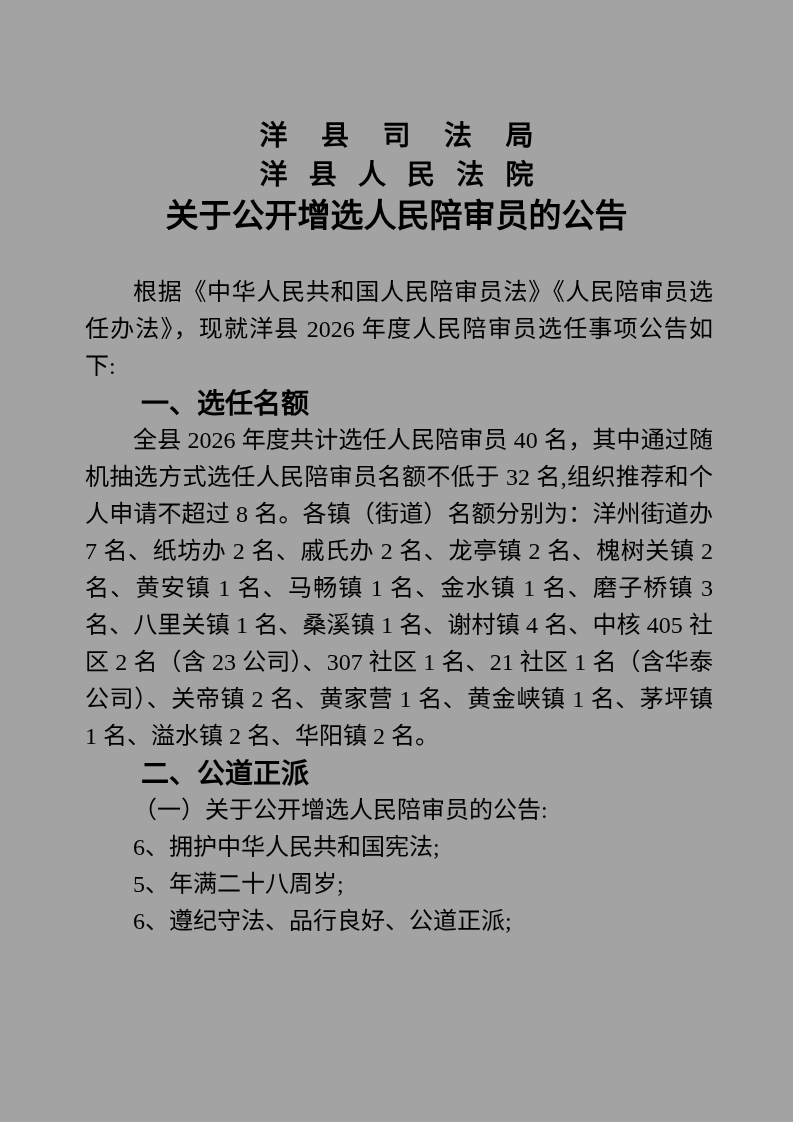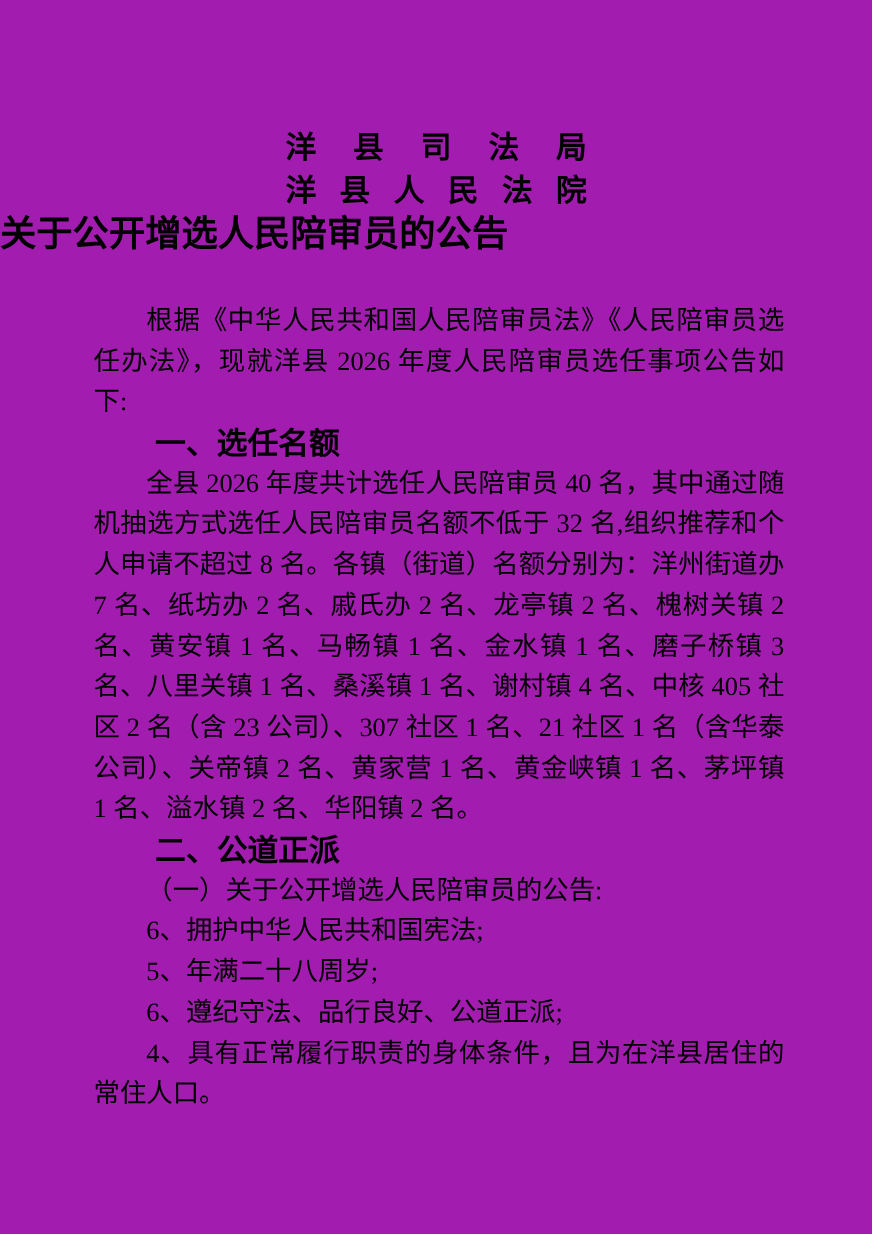--- a/index.html
+++ b/index.html
@@ -5,21 +5,21 @@
   html, body {
     margin: 0;
     padding: 0;
     background: #ffffff;
   }
   .page {
     position: relative;
     width: 793px;
     height: 1122px;
     margin: 0 auto;
-    background: #a21caf;
+    background: #a3a3a3;
     color: #000000;
     box-sizing: border-box;
     padding-top: 116px;
     overflow: hidden;
     font-family: "Liberation Serif", "DejaVu Serif", serif;
   }
   
   .org-block {
     width: 274px;
     margin: 0 auto;
@@ -31,21 +31,22 @@
     text-align: justify;
     text-align-last: justify;
     text-justify: inter-ideograph;
     white-space: normal;
   }
   .doc-title {
     margin: 2px 0 0 0;
     font-size: 33px;
     font-weight: bold;
     line-height: 40px;
-    font-family: Liberation Mono, monospace;
+    text-align: center;
+    font-family: Liberation Sans, sans-serif;
   }
   .doc-body {
     margin-top: 38px;
     padding: 0 80px 0 85px;
     font-size: 24px;
     line-height: 37px;
     text-align: justify;
     text-justify: inter-ideograph;
   }
   .para {
@@ -84,17 +85,16 @@
     <h2 class="sec-heading">二、公道正派</h2>
 
     <p class="para">（一）关于公开增选人民陪审员的公告:</p>
 
     <p class="para">6、拥护中华人民共和国宪法;</p>
 
     <p class="para">5、年满二十八周岁;</p>
 
     <p class="para">6、遵纪守法、品行良好、公道正派;</p>
 
-    <p class="para">4、具有正常履行职责的身体条件，且为在洋县居住的常住人口。</p>
 
   </main>
 
 </div>
 
 </body></html>

